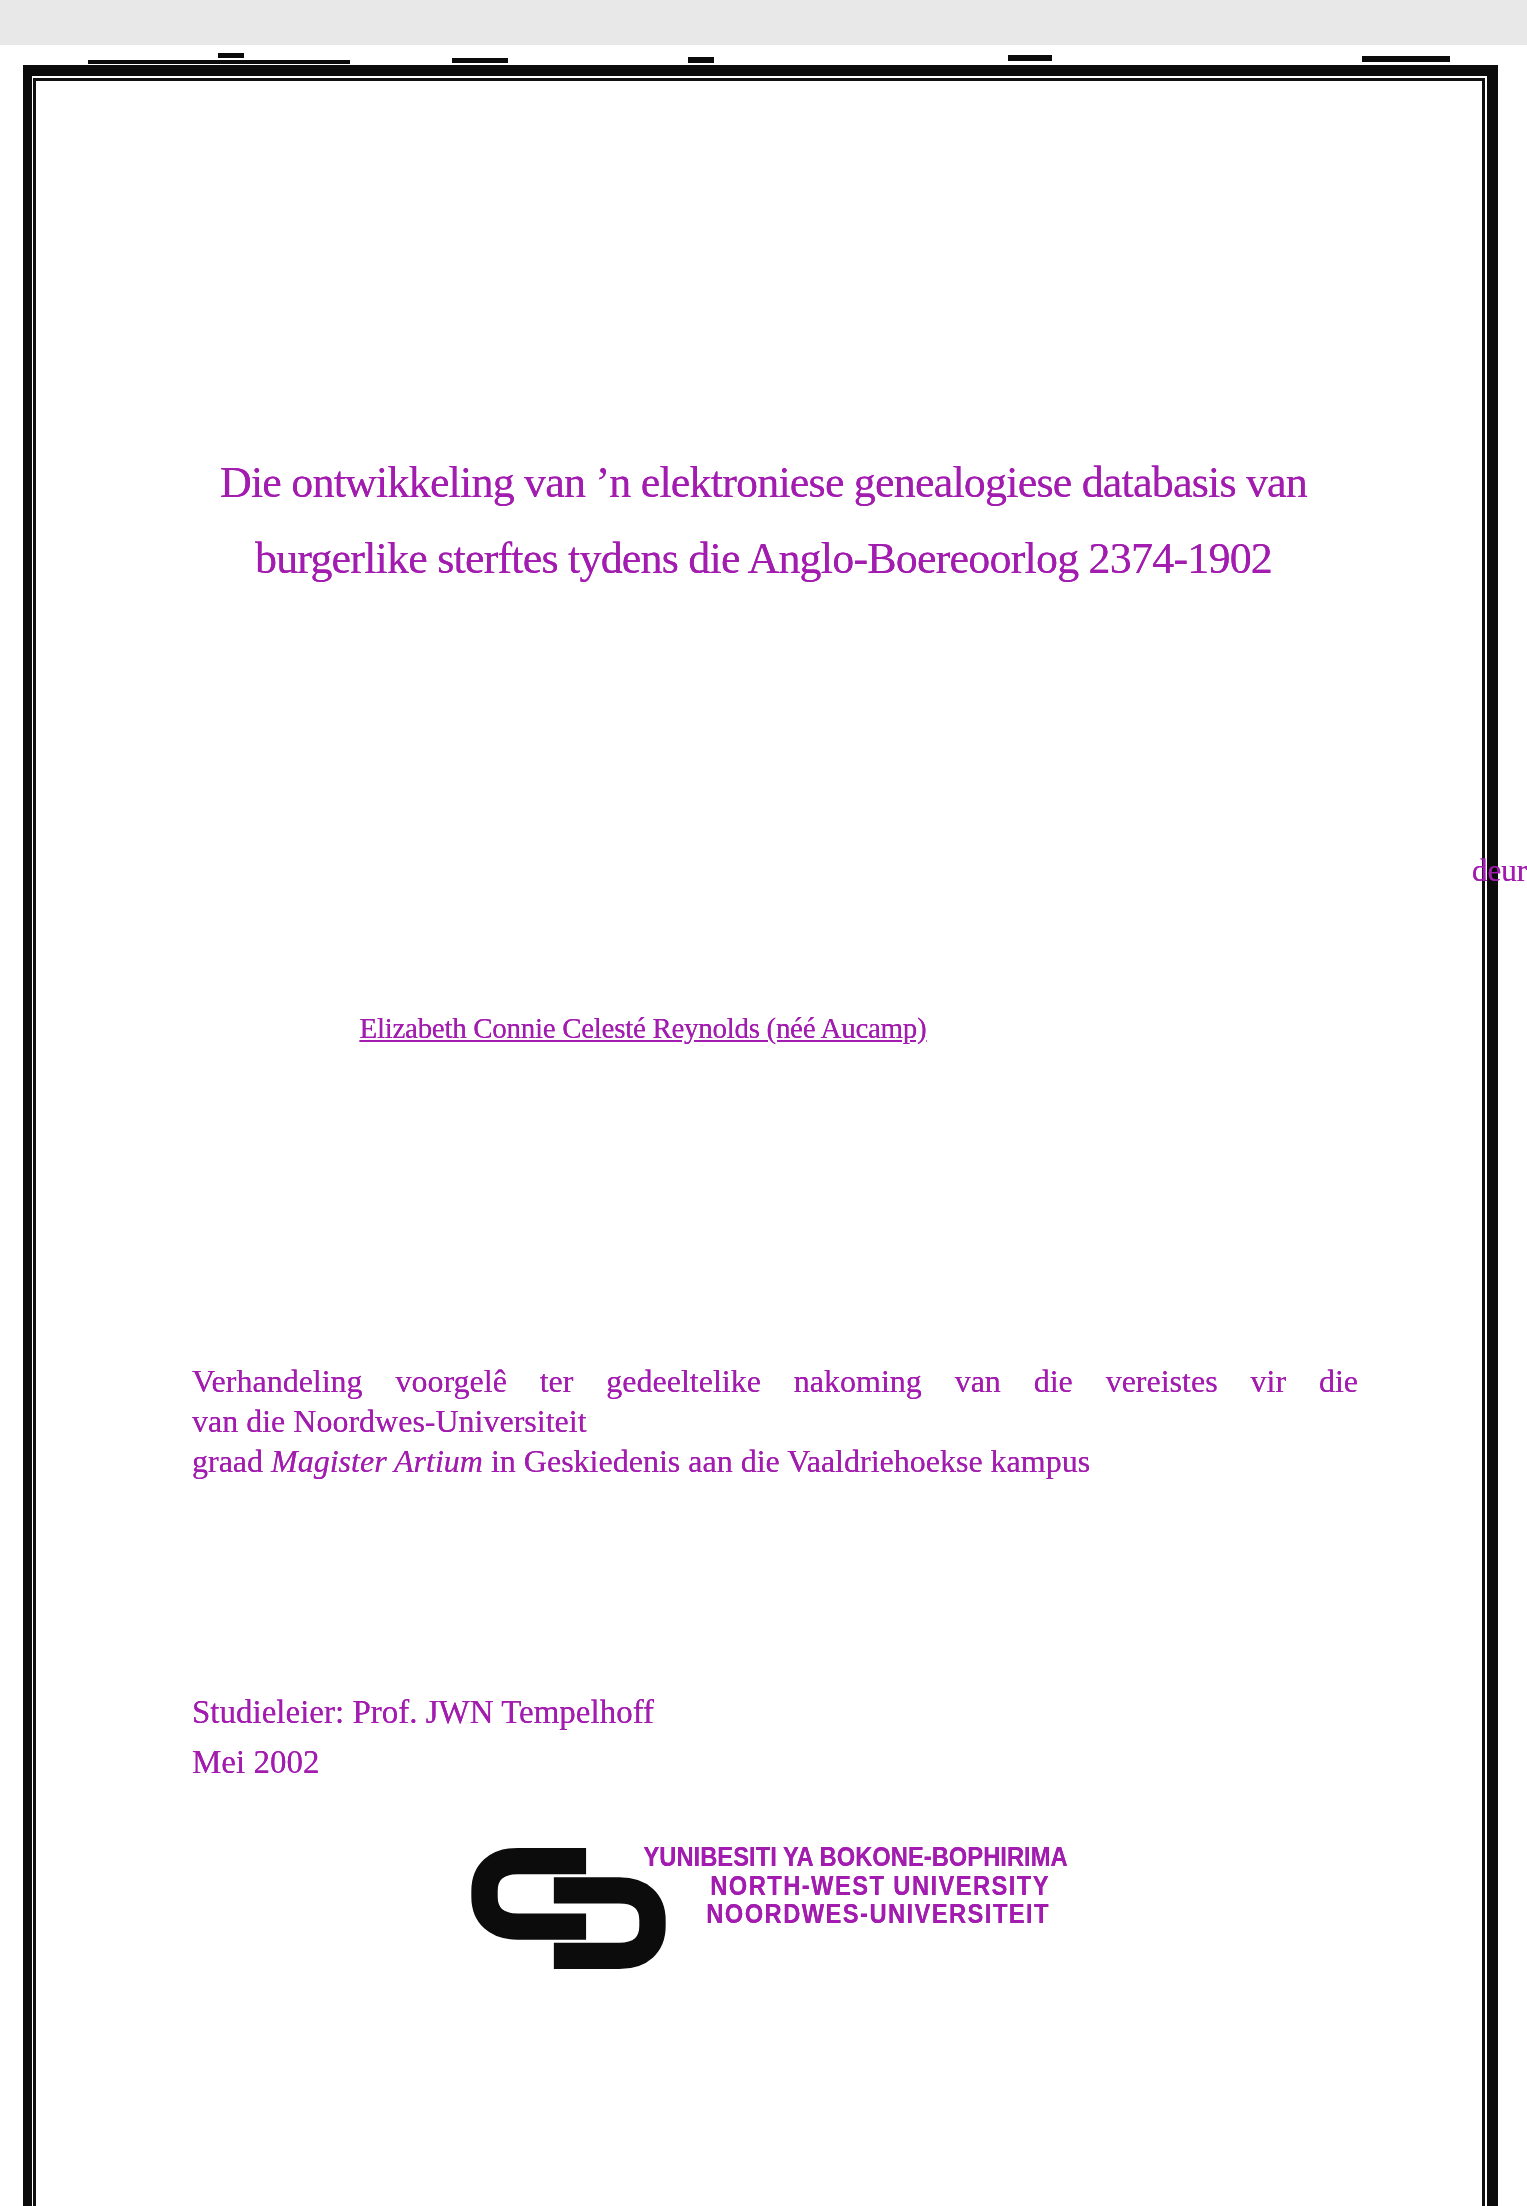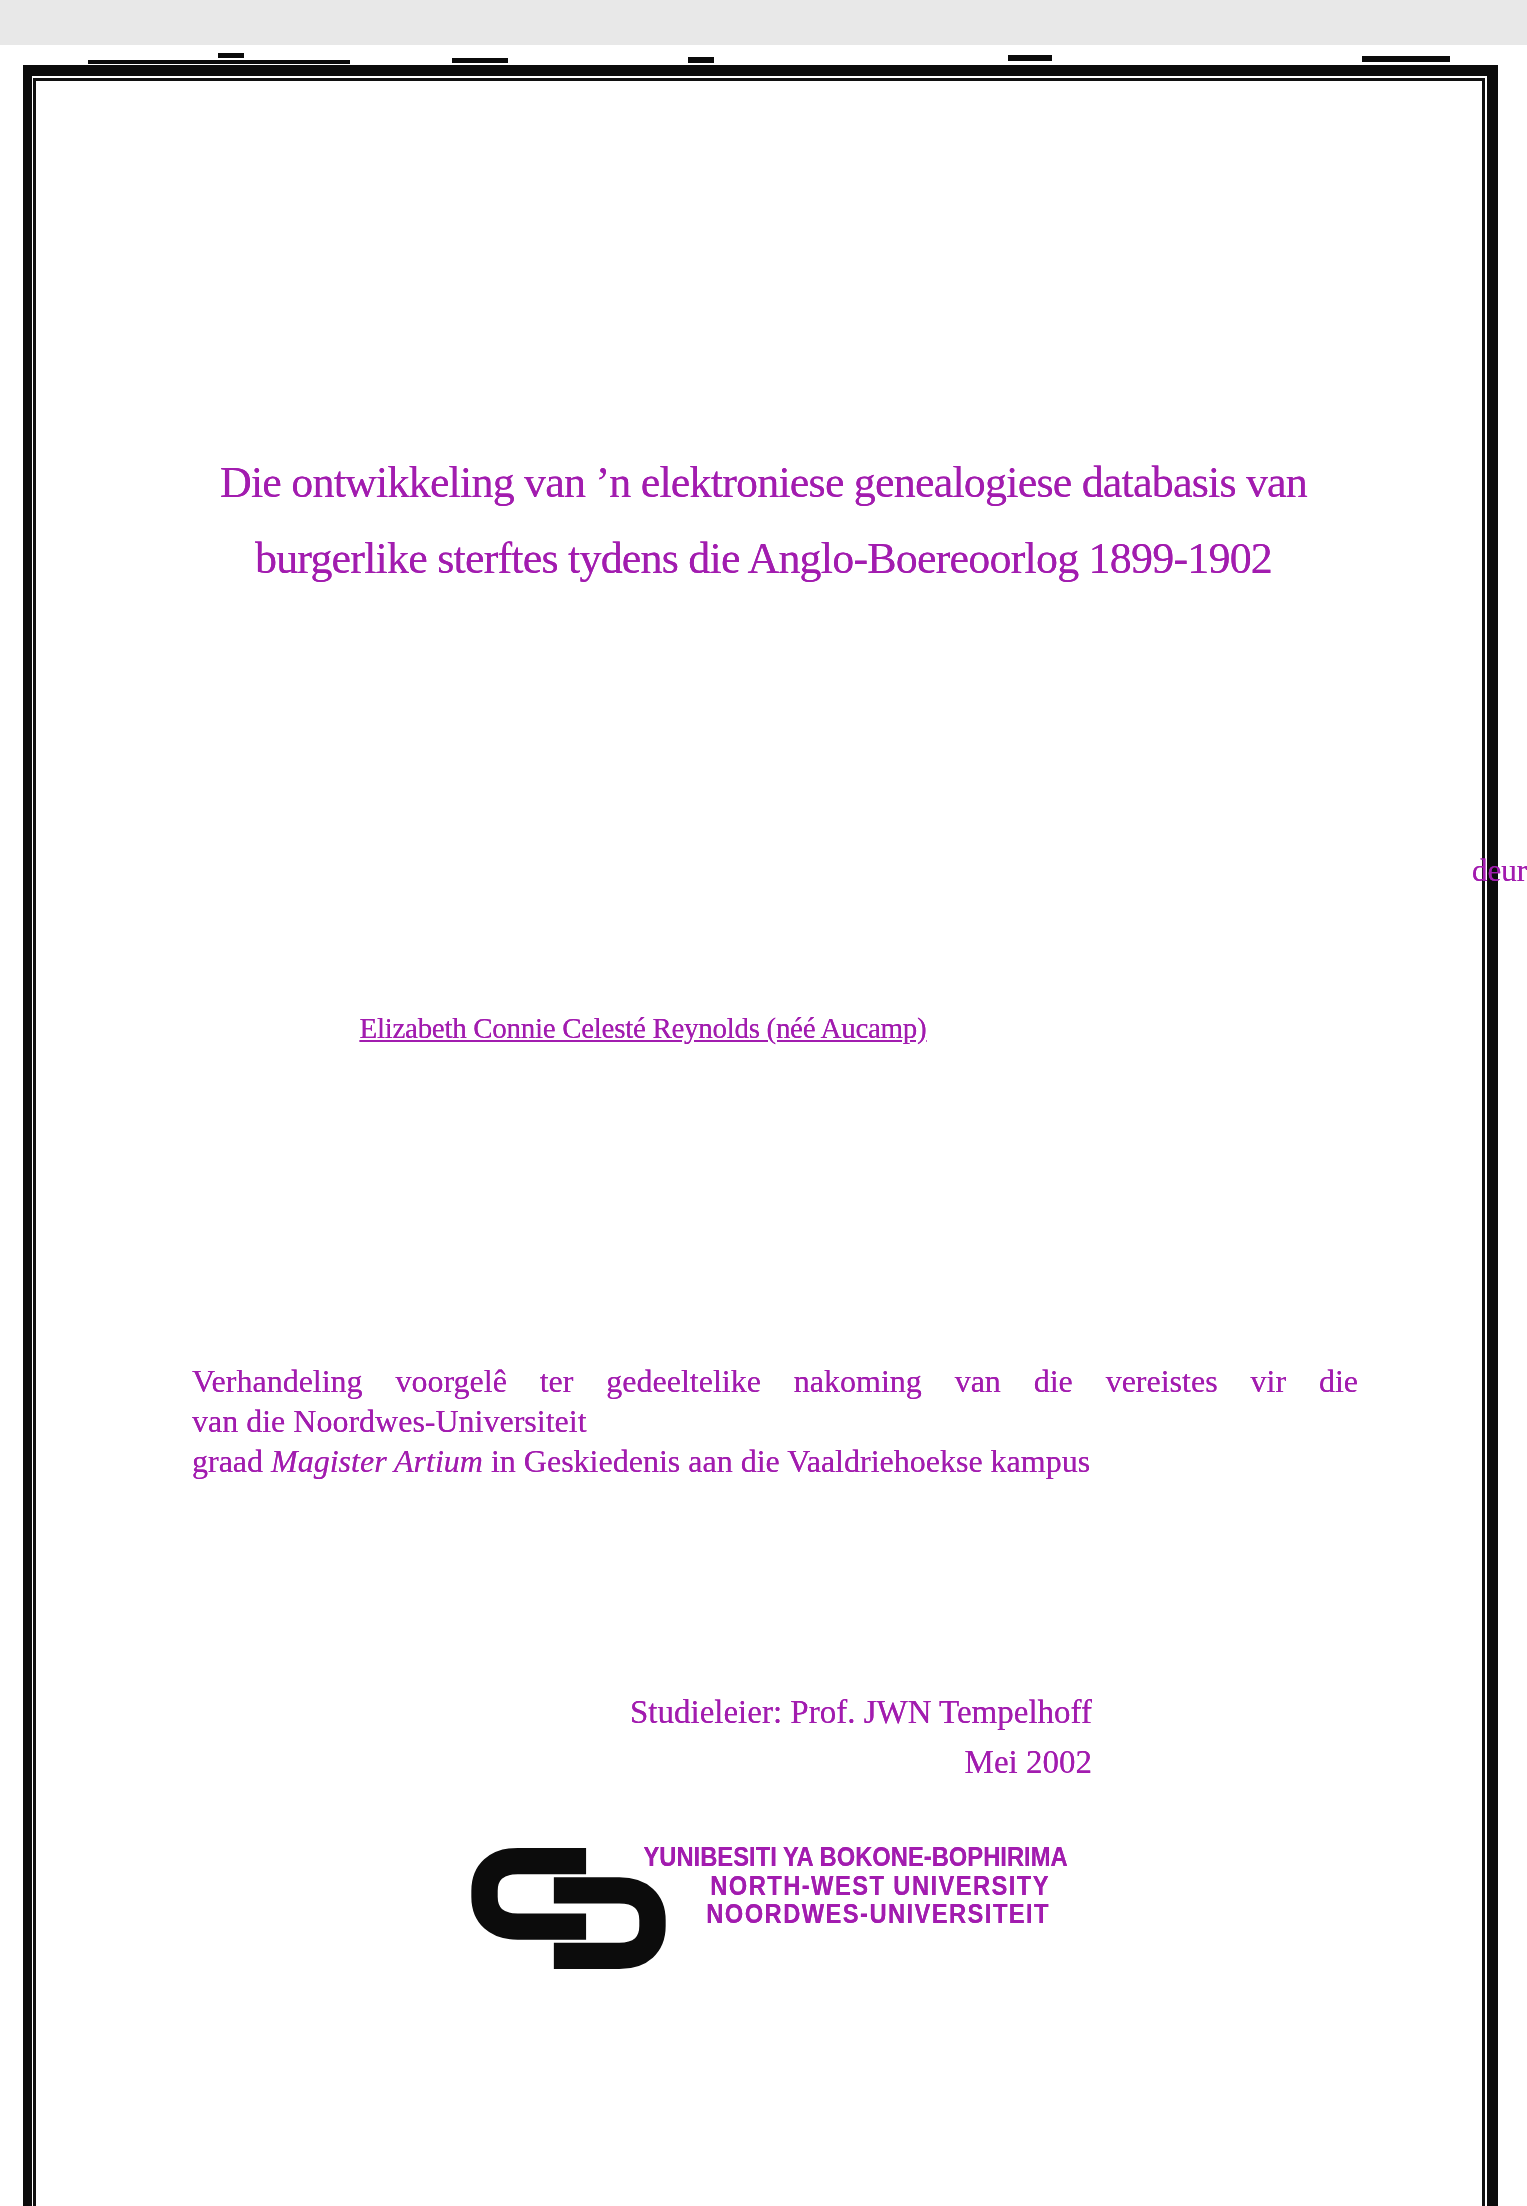--- a/index.html
+++ b/index.html
@@ -81,21 +81,20 @@
   .statement .just {
     text-align: justify;
     text-align-last: justify;
   }
   .statement .it { font-style: italic; }
 
   .supervisor-block {
     left: 192px; top: 1642px; width: 900px;
     font-size: 33px;
     line-height: 50px;
-    text-align: right;
   }
 
   
   .logo-mark {
     position: absolute;
     left: 470px; top: 1801px;
     width: 197px; height: 125px;
   }
   .logo-text {
     position: absolute;
@@ -124,21 +123,21 @@
   <div class="artifact a5"></div>
   <div class="artifact a6"></div>
   <div class="smudge s1"></div>
   <div class="smudge s2"></div>
 
   <div class="frame-outer"></div>
   <div class="frame-inner"></div>
 
   <div class="txt title-block">
     <div>Die ontwikkeling van ’n elektroniese genealogiese databasis van</div>
-    <div>burgerlike sterftes tydens die Anglo-Boereoorlog 1899-1902</div>
+    <div>burgerlike sterftes tydens die Anglo-Boereoorlog 2374-1902</div>
   </div>
 
   <div class="txt byline">deur</div>
 
   <div class="txt author-line">Elizabeth Connie Celesté Reynolds (néé Aucamp)</div>
 
   <div class="txt statement">
     <div class="just">Verhandeling voorgelê ter gedeeltelike nakoming van die vereistes vir die</div>
     <div>van die Noordwes-Universiteit</div>
     <div><span>graad </span><span class="it">Magister Artium</span><span> in Geskiedenis aan die Vaaldriehoekse kampus</span></div>

